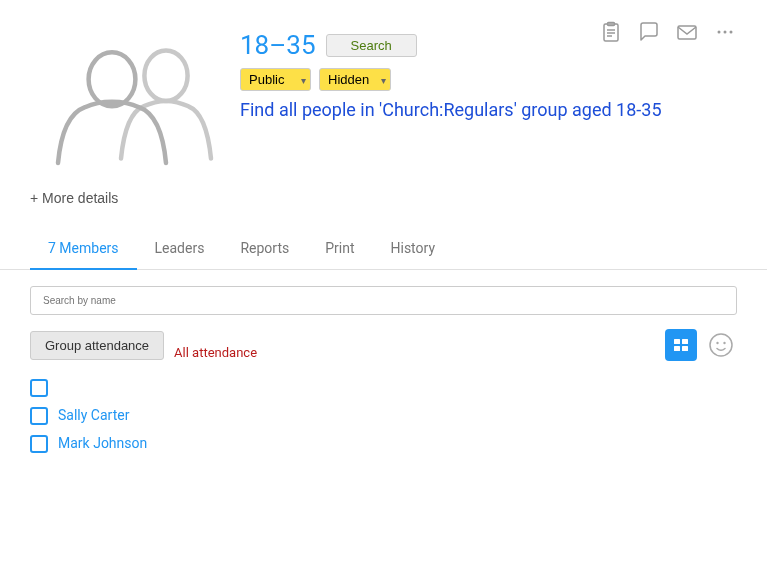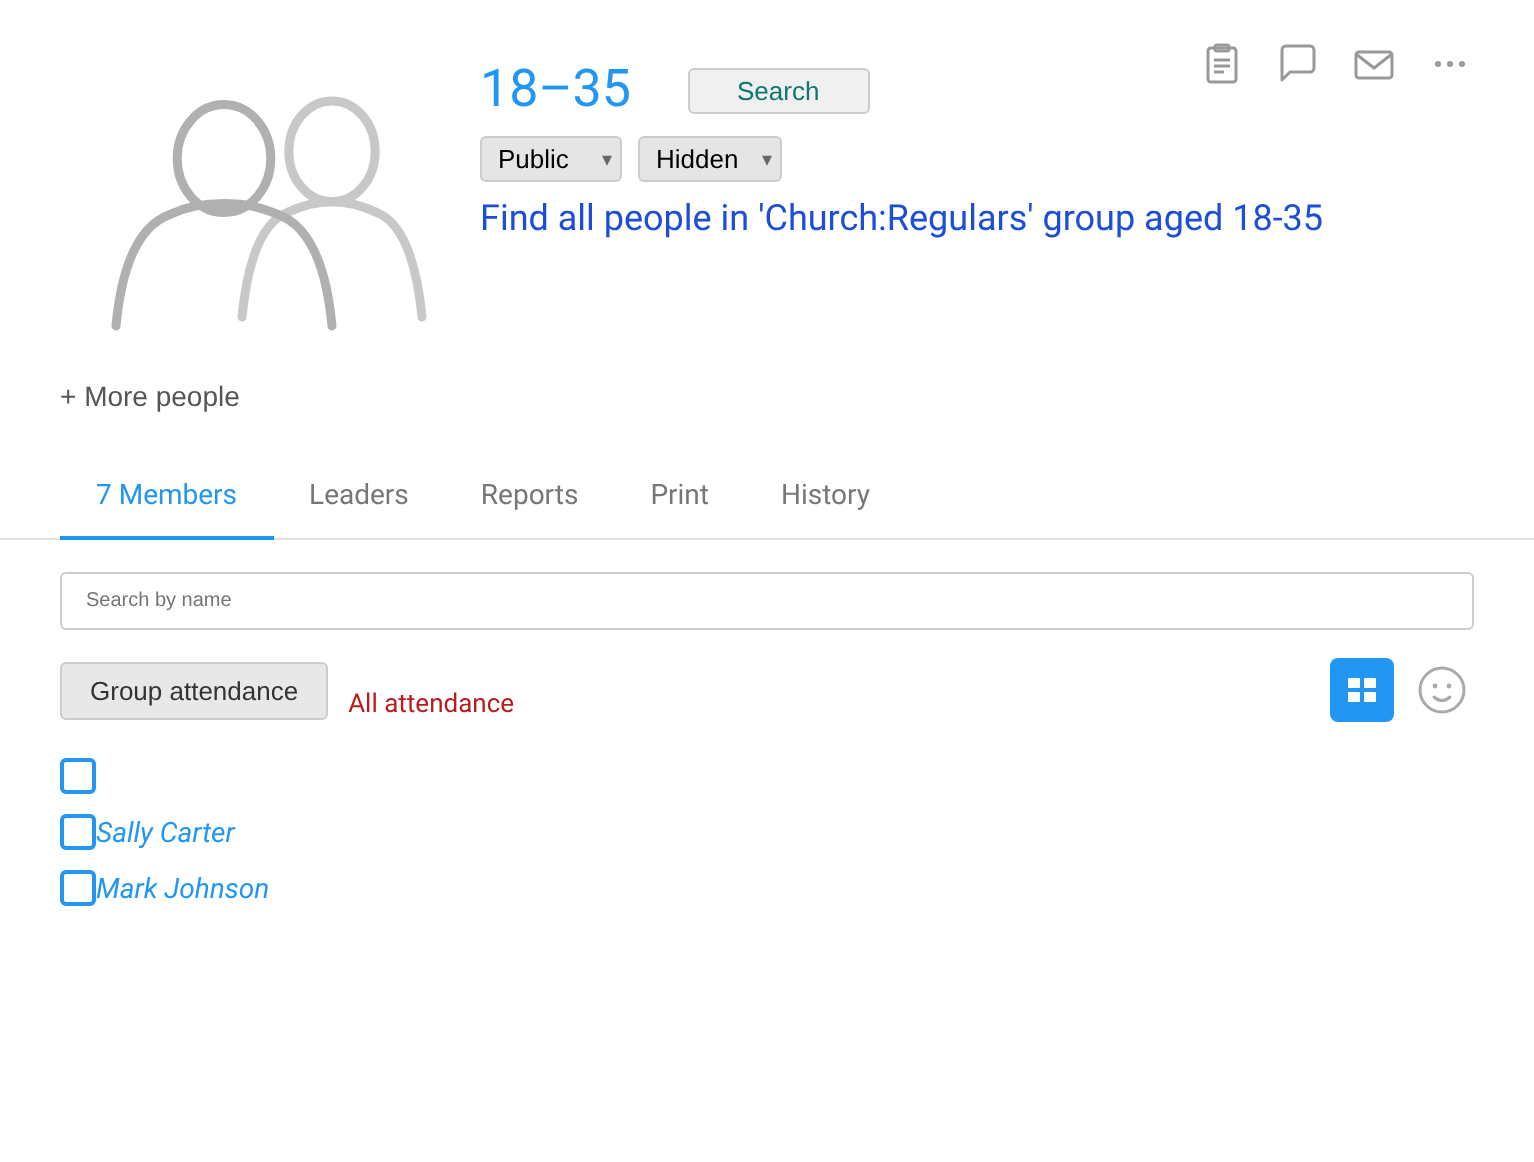--- a/index.html
+++ b/index.html
@@ -43,48 +43,48 @@
 
     .group-label {
       font-size: 13px;
       color: #555;
       margin-bottom: 4px;
     }
 
     .group-name-row {
       display: flex;
       align-items: center;
-      gap: 28px;
+      gap: 10px;
       margin-bottom: 8px;
     }
 
     .group-name {
       font-size: 26px;
       font-weight: 400;
       color: #2196f3;
     }
 
     .search-btn {
       background: #f0f0f0;
       border: 1px solid #ccc;
       border-radius: 3px;
       padding: 3px 24px;
       font-size: 13px;
       cursor: pointer;
-      color: #0f766e;
+      color: #4d7c0f;
     }
 
     .filter-row {
       display: flex;
       gap: 8px;
       margin-bottom: 8px;
     }
 
     .filter-select {
-      background: #e5e5e5;
+      background: #fde047;
       border: 1px solid #ccc;
       border-radius: 3px;
       padding: 3px 8px;
       font-size: 13px;
       cursor: pointer;
       appearance: none;
       -webkit-appearance: none;
       padding-right: 20px;
       position: relative;
     }
@@ -253,23 +253,23 @@
 
     
     .member-list {
       display: flex;
       flex-direction: column;
       gap: 2px;
     }
 
     .member-checkbox-row {
       display: flex;
-      align-items: flex-end;
+      align-items: flex-start;
+      gap: 10px;
       padding: 4px 0;
-      font-style: italic;
     }
 
     .member-checkbox {
       width: 18px;
       height: 18px;
       border: 2px solid #2196f3;
       border-radius: 3px;
       display: flex;
       align-items: center;
       justify-content: center;
@@ -351,21 +351,21 @@
       <svg width="22" height="22" viewBox="0 0 22 22" fill="none" xmlns="http://www.w3.org/2000/svg">
         <circle cx="5" cy="11" r="1.5" fill="#999"></circle>
         <circle cx="11" cy="11" r="1.5" fill="#999"></circle>
         <circle cx="17" cy="11" r="1.5" fill="#999"></circle>
       </svg>
     </div>
   </div>
 </div>
 
 <div class="more-details-row">
-  <button class="more-details-btn">+ More people</button>
+  <button class="more-details-btn">+ More details</button>
 </div>
 
 <div class="tabs-row">
   <a class="tab active">7 Members</a>
   <a class="tab">Leaders</a>
   <a class="tab">Reports</a>
   <a class="tab">Print</a>
   <a class="tab">History</a>
 </div>
 

